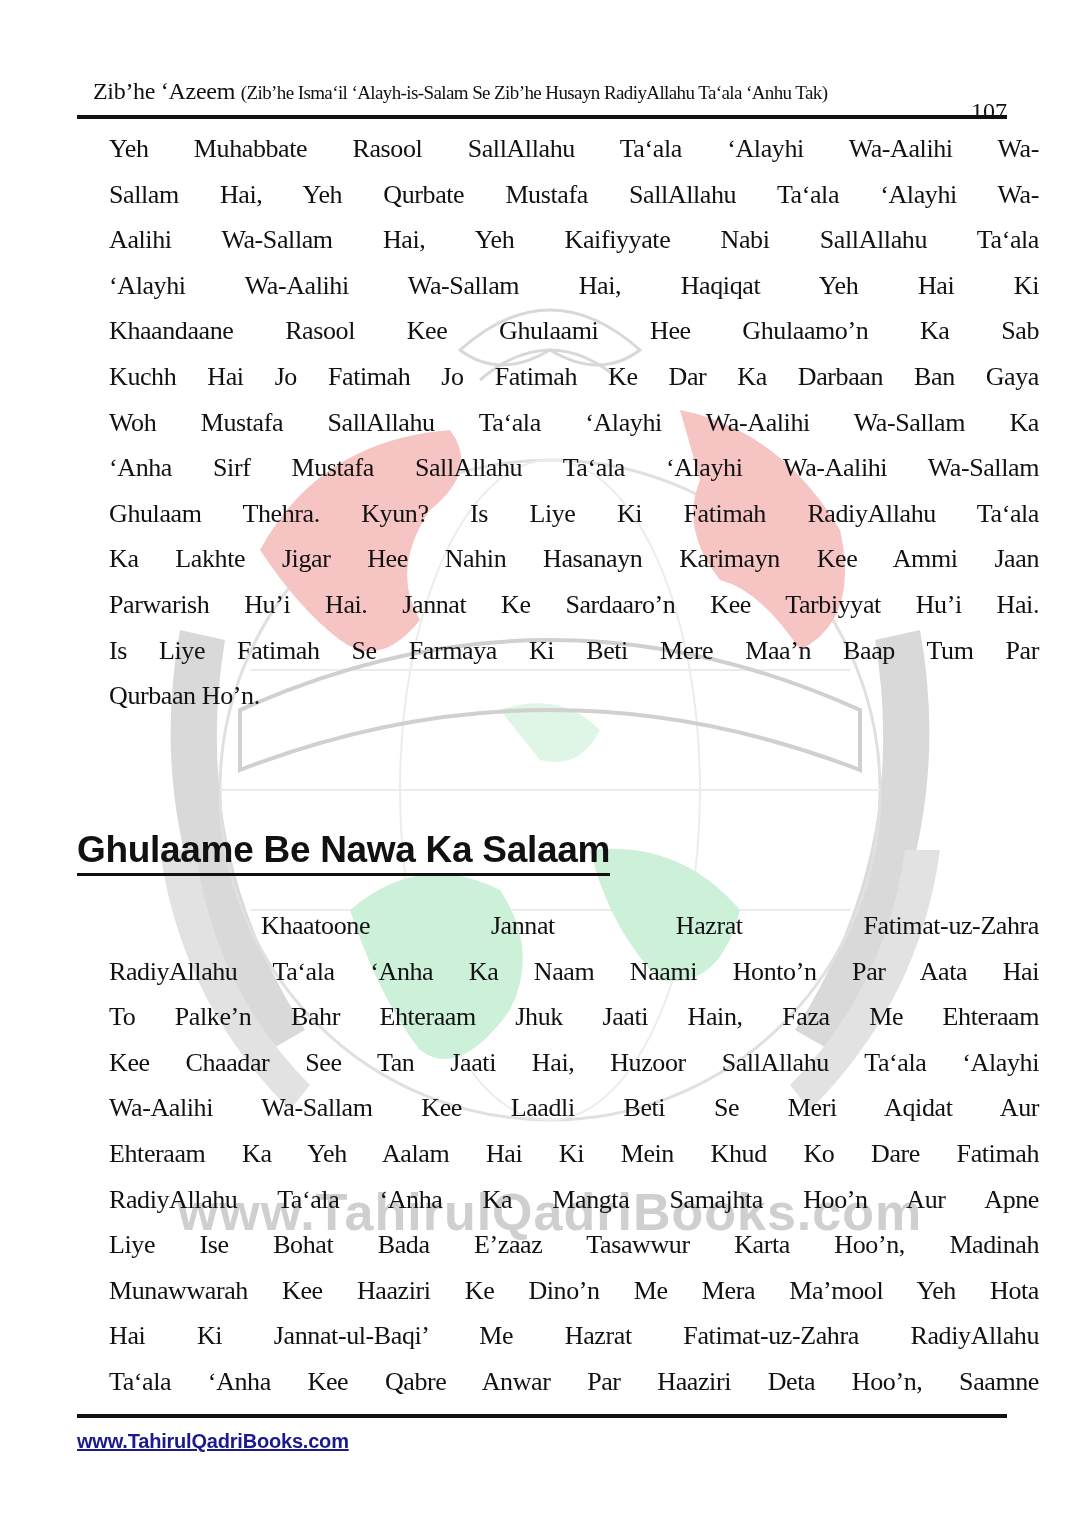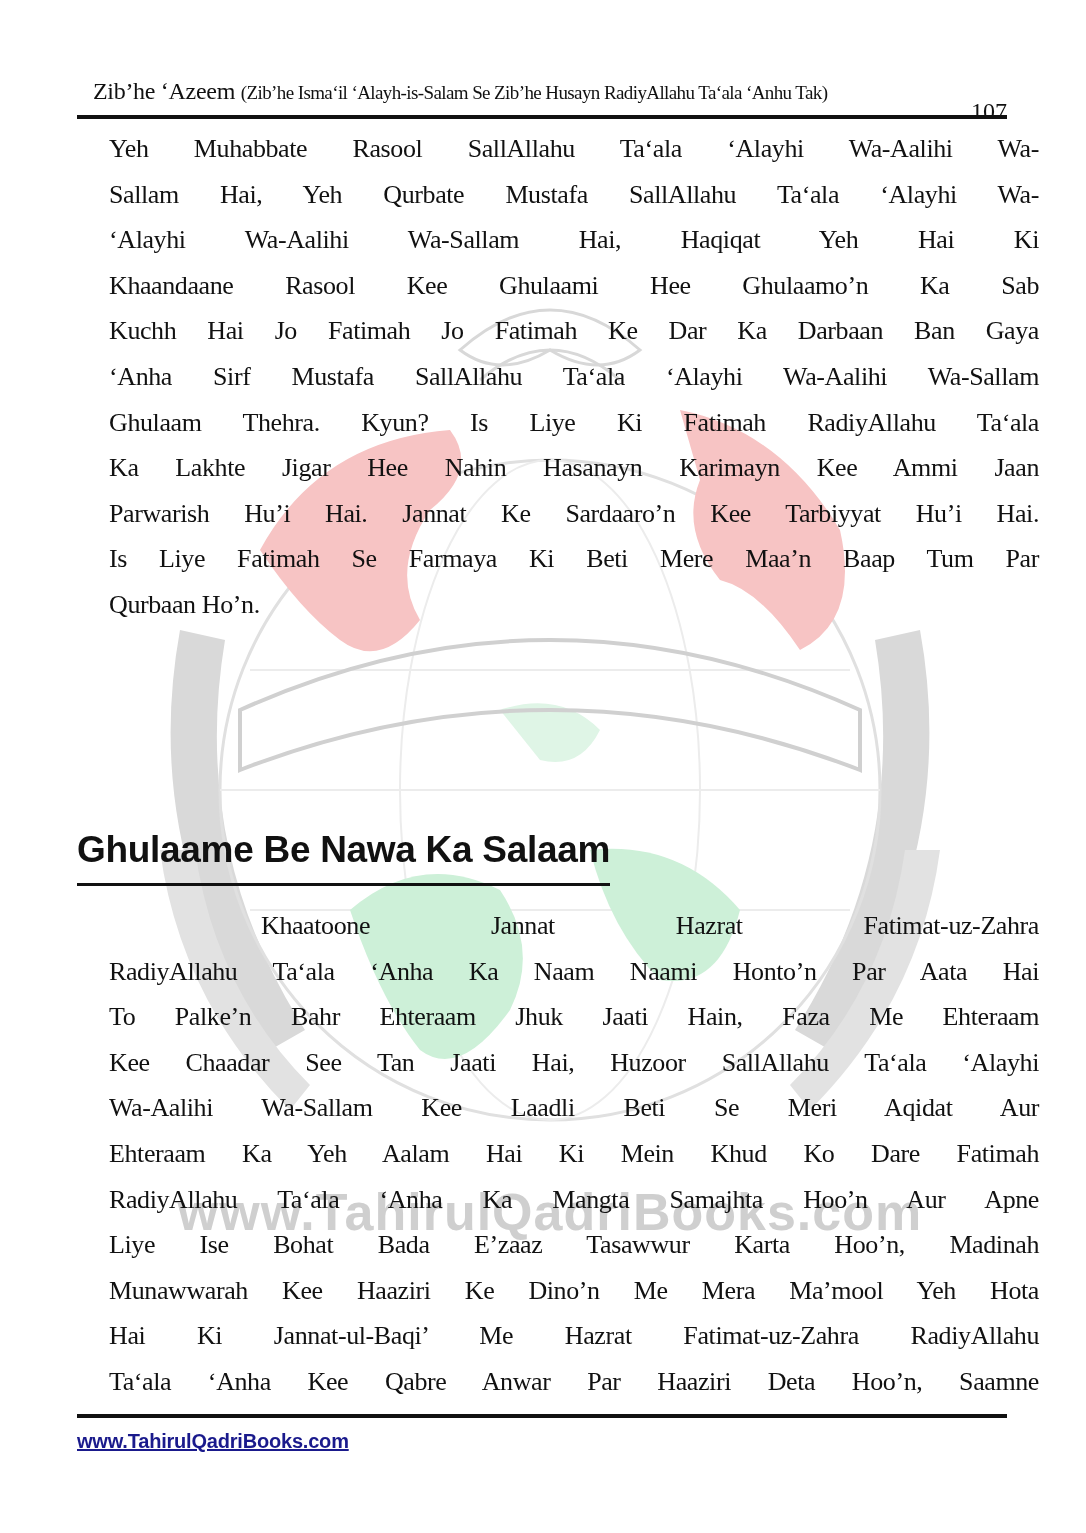--- a/index.html
+++ b/index.html
@@ -12,21 +12,21 @@
   .header-title { position: absolute; left: 16px; top: 2px; font-size: 24px; white-space: nowrap; letter-spacing: -0.3px; }
   .header-title .sub { font-size: 19px; letter-spacing: -0.6px; }
   .page-num { position: absolute; right: 0; top: 2px; font-size: 24px; margin-top: 20px; }
   .rule-top { position: absolute; left: 77px; top: 115px; width: 930px; height: 4px; background: #111; z-index: 2; }
 
   .body { position: absolute; left: 77px; width: 930px; z-index: 2; font-size: 26px; line-height: 45.6px; letter-spacing: -0.4px; margin-left: 32px; }
   .line { display: block; text-align: justify; text-align-last: justify; white-space: nowrap; height: 45.6px; }
   .line.last { text-align-last: left; }
   .line.indent { padding-left: 152px; box-sizing: border-box; }
 
-  .heading { position: absolute; left: 77px; top: 828px; z-index: 2; font-family: "Liberation Sans", "DejaVu Sans", sans-serif; font-weight: bold; font-size: 37px; letter-spacing: -0.3px; border-bottom: 3px solid #111; padding-bottom: 11px; line-height: 44px; }
+  .heading { position: absolute; left: 77px; top: 828px; z-index: 2; font-family: "Liberation Sans", "DejaVu Sans", sans-serif; font-weight: bold; font-size: 37px; letter-spacing: -0.3px; border-bottom: 3px solid #111; padding-bottom: 1px; line-height: 44px; }
 
   .rule-bottom { position: absolute; left: 77px; top: 1414px; width: 930px; height: 4px; background: #111; z-index: 2; }
   .footer-link { position: absolute; left: 77px; top: 1430px; z-index: 2; font-family: "Liberation Sans", sans-serif; font-weight: bold; font-size: 20px; color: #1a1a8c; text-decoration: underline; letter-spacing: -0.2px; }
 </style>
 </head>
 <body>
 
 <svg class="watermark" viewBox="0 0 860 1050" xmlns="http://www.w3.org/2000/svg">
 
   <path d="M60 480 Q20 700 150 900 L185 880 Q70 700 105 490 Z" fill="#d9d9d9"></path>
@@ -59,23 +59,25 @@
     <span>Zib’he ‘Azeem</span>
     <span class="sub">(Zib’he Isma‘il ‘Alayh-is-Salam Se Zib’he Husayn RadiyAllahu Ta‘ala ‘Anhu Tak)</span>
   </div>
   <div class="page-num">107</div>
 </div>
 <div class="rule-top"></div>
 
 <div class="body" style="top:126px;">
   <span class="line">Yeh Muhabbate Rasool SallAllahu Ta‘ala ‘Alayhi Wa-Aalihi Wa-</span>
   <span class="line">Sallam Hai, Yeh Qurbate Mustafa SallAllahu Ta‘ala ‘Alayhi Wa-</span>
+  <span class="line">Aalihi Wa-Sallam Hai, Yeh Kaifiyyate Nabi SallAllahu Ta‘ala</span>
   <span class="line">‘Alayhi Wa-Aalihi Wa-Sallam Hai, Haqiqat Yeh Hai Ki</span>
   <span class="line">Khaandaane Rasool Kee Ghulaami Hee Ghulaamo’n Ka Sab</span>
   <span class="line">Kuchh Hai Jo Fatimah Jo Fatimah Ke Dar Ka Darbaan Ban Gaya</span>
+  <span class="line">Woh Mustafa SallAllahu Ta‘ala ‘Alayhi Wa-Aalihi Wa-Sallam Ka</span>
   <span class="line">‘Anha Sirf Mustafa SallAllahu Ta‘ala ‘Alayhi Wa-Aalihi Wa-Sallam</span>
   <span class="line">Ghulaam Thehra. Kyun? Is Liye Ki Fatimah RadiyAllahu Ta‘ala</span>
   <span class="line">Ka Lakhte Jigar Hee Nahin Hasanayn Karimayn Kee Ammi Jaan</span>
   <span class="line">Parwarish Hu’i Hai. Jannat Ke Sardaaro’n Kee Tarbiyyat Hu’i Hai.</span>
   <span class="line">Is Liye Fatimah Se Farmaya Ki Beti Mere Maa’n Baap Tum Par</span>
   <span class="line last">Qurbaan Ho’n.</span>
 </div>
 
 <div class="heading">Ghulaame Be Nawa Ka Salaam</div>
 

